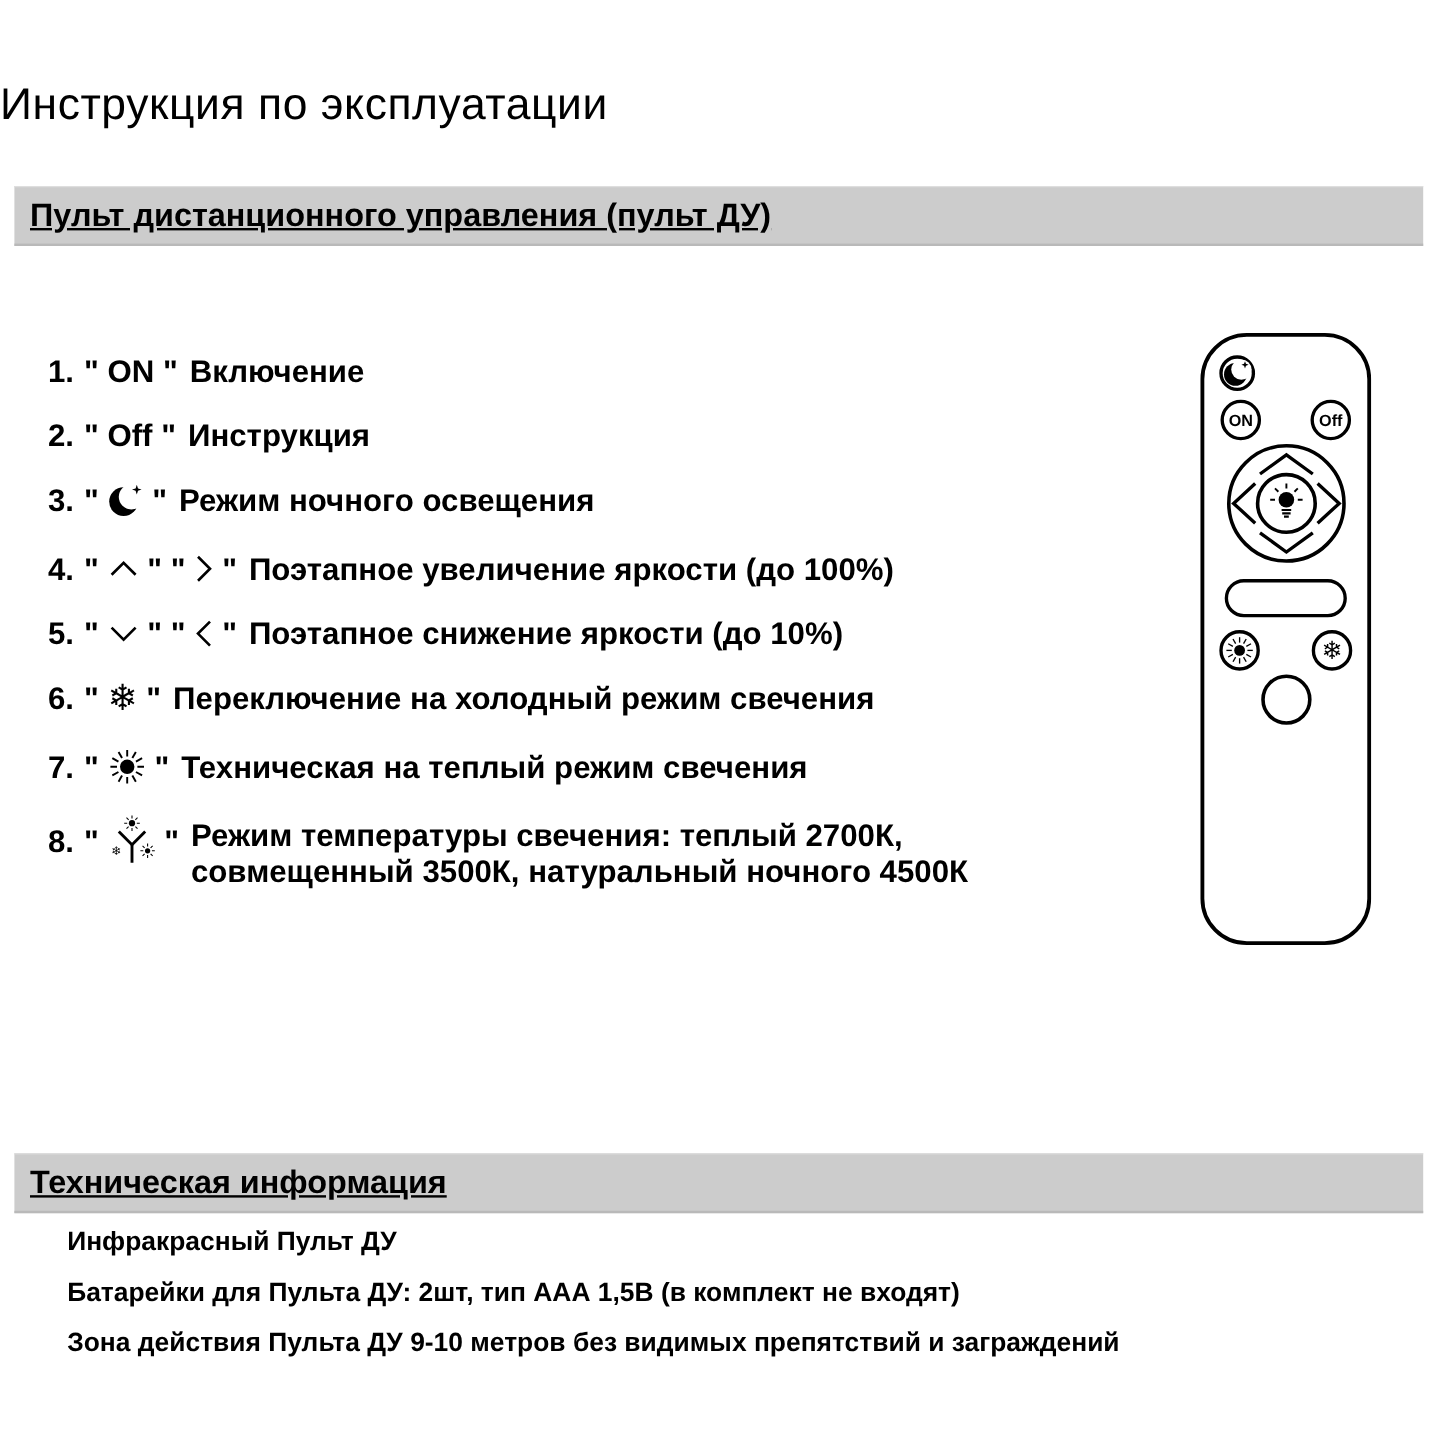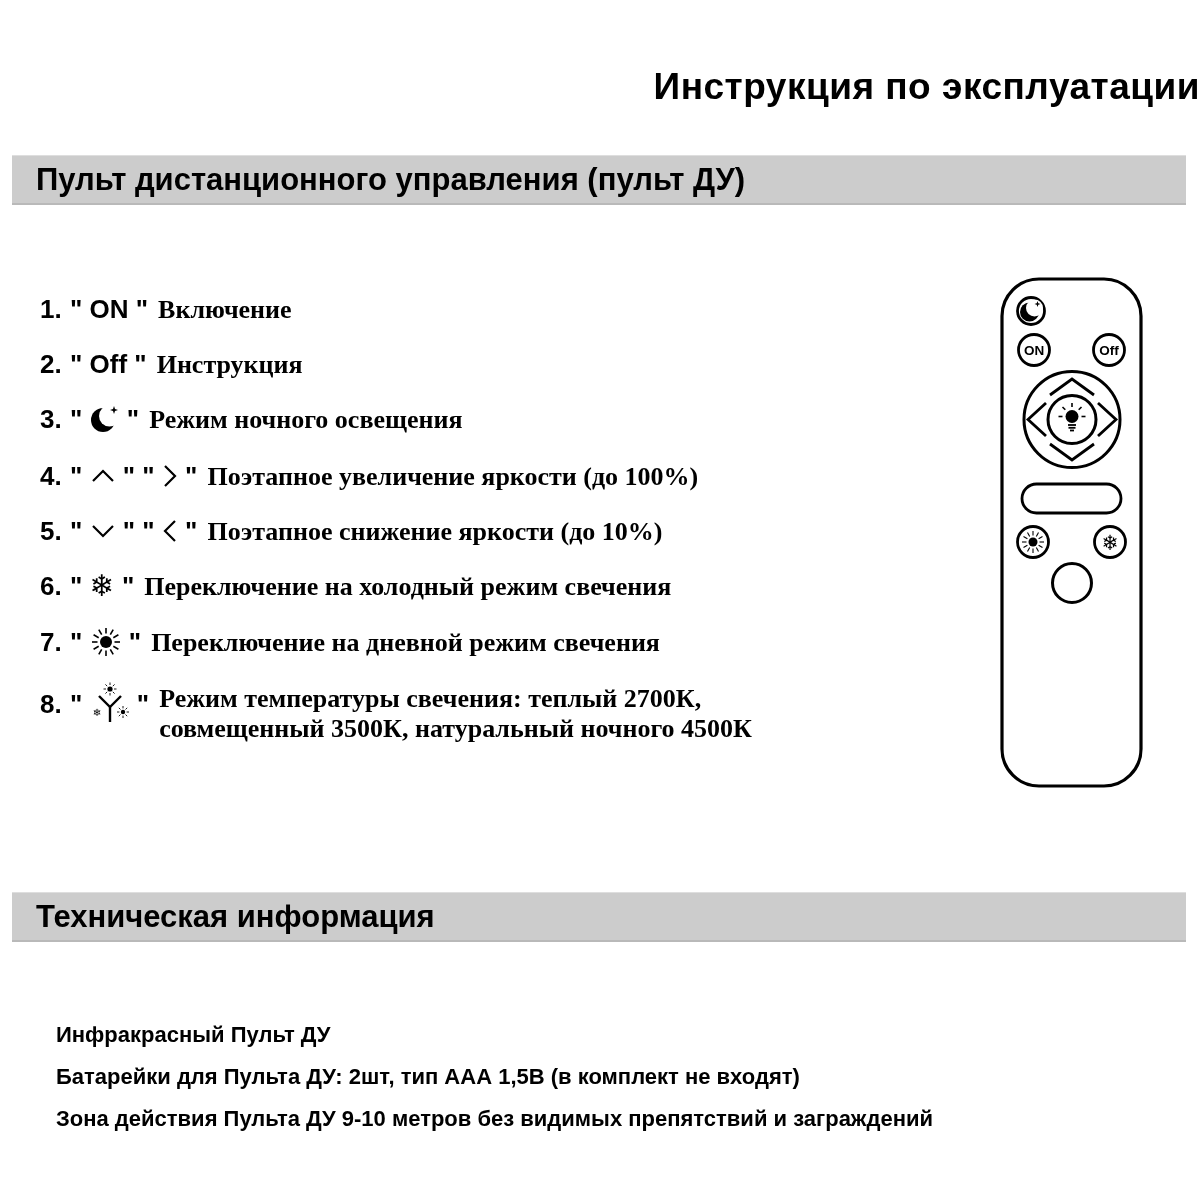--- a/index.html
+++ b/index.html
@@ -1,29 +1,29 @@
 <!DOCTYPE html>
 <html style="--bar-bg: #cccccc;"><head>
 <meta charset="utf-8">
 <style>
   html,body{margin:0;padding:0;background:#fff;}
   .page{position:relative;width:1200px;height:1200px;background:#fff;overflow:hidden;
         font-family:"Liberation Sans",sans-serif;font-weight:bold;color:#000;}
   .page-title{position:absolute;top:66px;left:0;width:100%;margin:0;
-              text-align:right;font-size:37px;font-weight:bold;letter-spacing:0.5px;}
+              text-align:left;font-size:37px;font-weight:normal;letter-spacing:0.5px;}
   .bar{position:absolute;left:12px;right:14px;height:50px;box-sizing:border-box;
        background:var(--bar-bg,#cccccc);border-top:1px solid #dedede;border-bottom:2px solid #b9b9b9;
-       display:flex;align-items:center;padding-left:24px;font-size:31px;}
+       display:flex;align-items:center;padding-left:13px;font-size:27px;text-decoration:underline;}
   .bar-remote{top:155px;}
-  .bar-tech{top:892px;}
+  .bar-tech{top:961px;}
   .items{position:absolute;top:294px;left:40px;margin:0;padding:0;list-style:none;font-size:26px;}
   .items li{line-height:30px;margin-bottom:24px;white-space:nowrap;}
   .num{display:inline-block;width:30px;}
   .frag{white-space:pre;}
-  .itext{margin-left:10px;font-family:Liberation Serif, serif;}
+  .itext{margin-left:10px;}
   .gap-lg{}
   .two{display:inline-block;vertical-align:top;white-space:normal;}
   .ic{vertical-align:middle;position:relative;top:-2px;}
   .glyph{font-family:"DejaVu Sans",sans-serif;font-weight:normal;font-size:30px;
          vertical-align:middle;position:relative;top:-2px;}
   .remote{position:absolute;left:1000px;top:277px;width:143px;height:511px;}
   .remote *{vector-effect:none;}
   .tech{position:absolute;top:1020px;left:56px;font-size:22px;}
   .tech-line{line-height:30px;margin-bottom:12px;white-space:nowrap;}
   svg{display:inline-block;}
@@ -88,21 +88,21 @@
             <line x1="-4.3" y1="7.3" x2="-7.2" y2="12.4"></line>
             <line x1="-7.3" y1="4.3" x2="-12.4" y2="7.2"></line>
             <line x1="-8.5" y1="0" x2="-14" y2="0"></line>
             <line x1="-7.3" y1="-4.3" x2="-12.4" y2="-7.2"></line>
             <line x1="-4.3" y1="-7.3" x2="-7.2" y2="-12.4"></line>
             <line x1="0" y1="-8.5" x2="0" y2="-14"></line>
             <line x1="4.3" y1="-7.3" x2="7.2" y2="-12.4"></line>
             <line x1="7.3" y1="-4.3" x2="12.4" y2="-7.2"></line>
           </g>
           <circle cx="16" cy="16" r="6" fill="#000"></circle>
-        </svg><span class="frag"> "</span><span class="itext">Переключение на дневной режим свечения</span>
+        </svg><span class="frag"> "</span><span class="itext">Техническая на теплый режим свечения</span>
     </li>
 
     <li>
       <span class="num">8.</span><span class="frag">" </span><svg class="ic" width="40" height="44" viewBox="0 0 40 44">
           <g class="stroke" stroke-width="2.4">
             <line x1="20" y1="25" x2="20" y2="40"></line>
             <line x1="20" y1="25" x2="9" y2="14"></line>
             <line x1="20" y1="25" x2="31" y2="14"></line>
           </g>
           <g transform="translate(20,7)">

